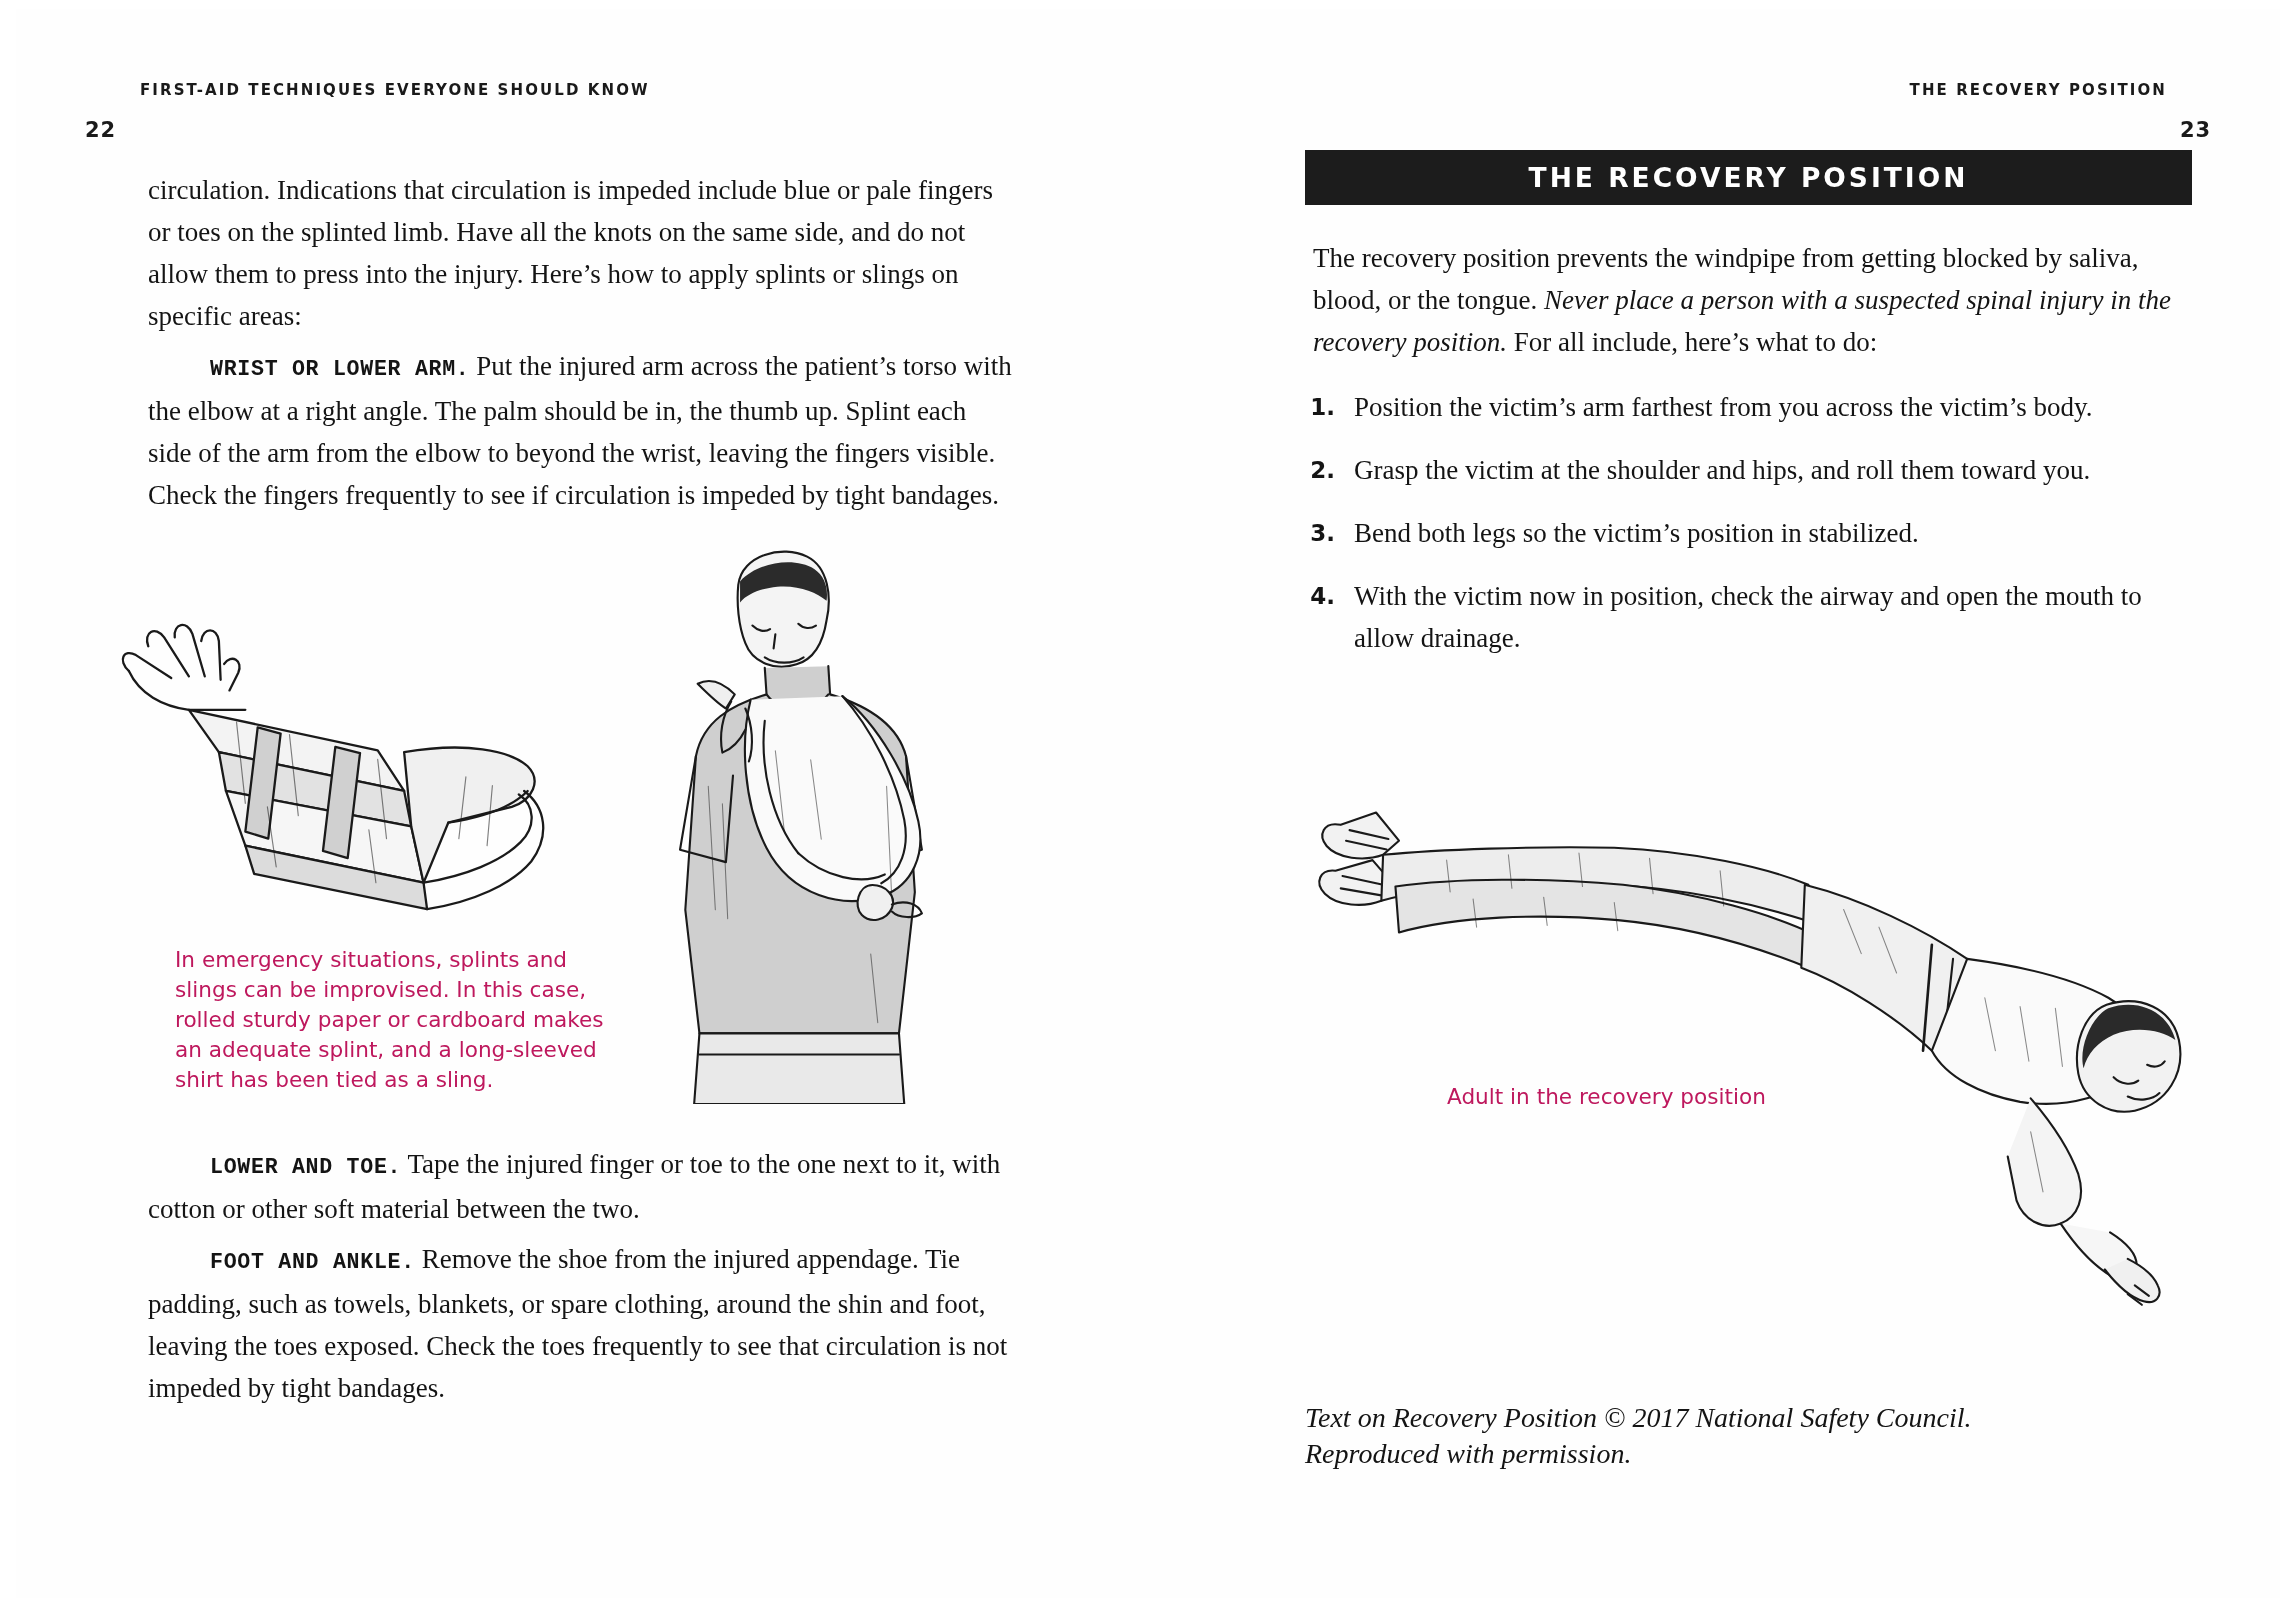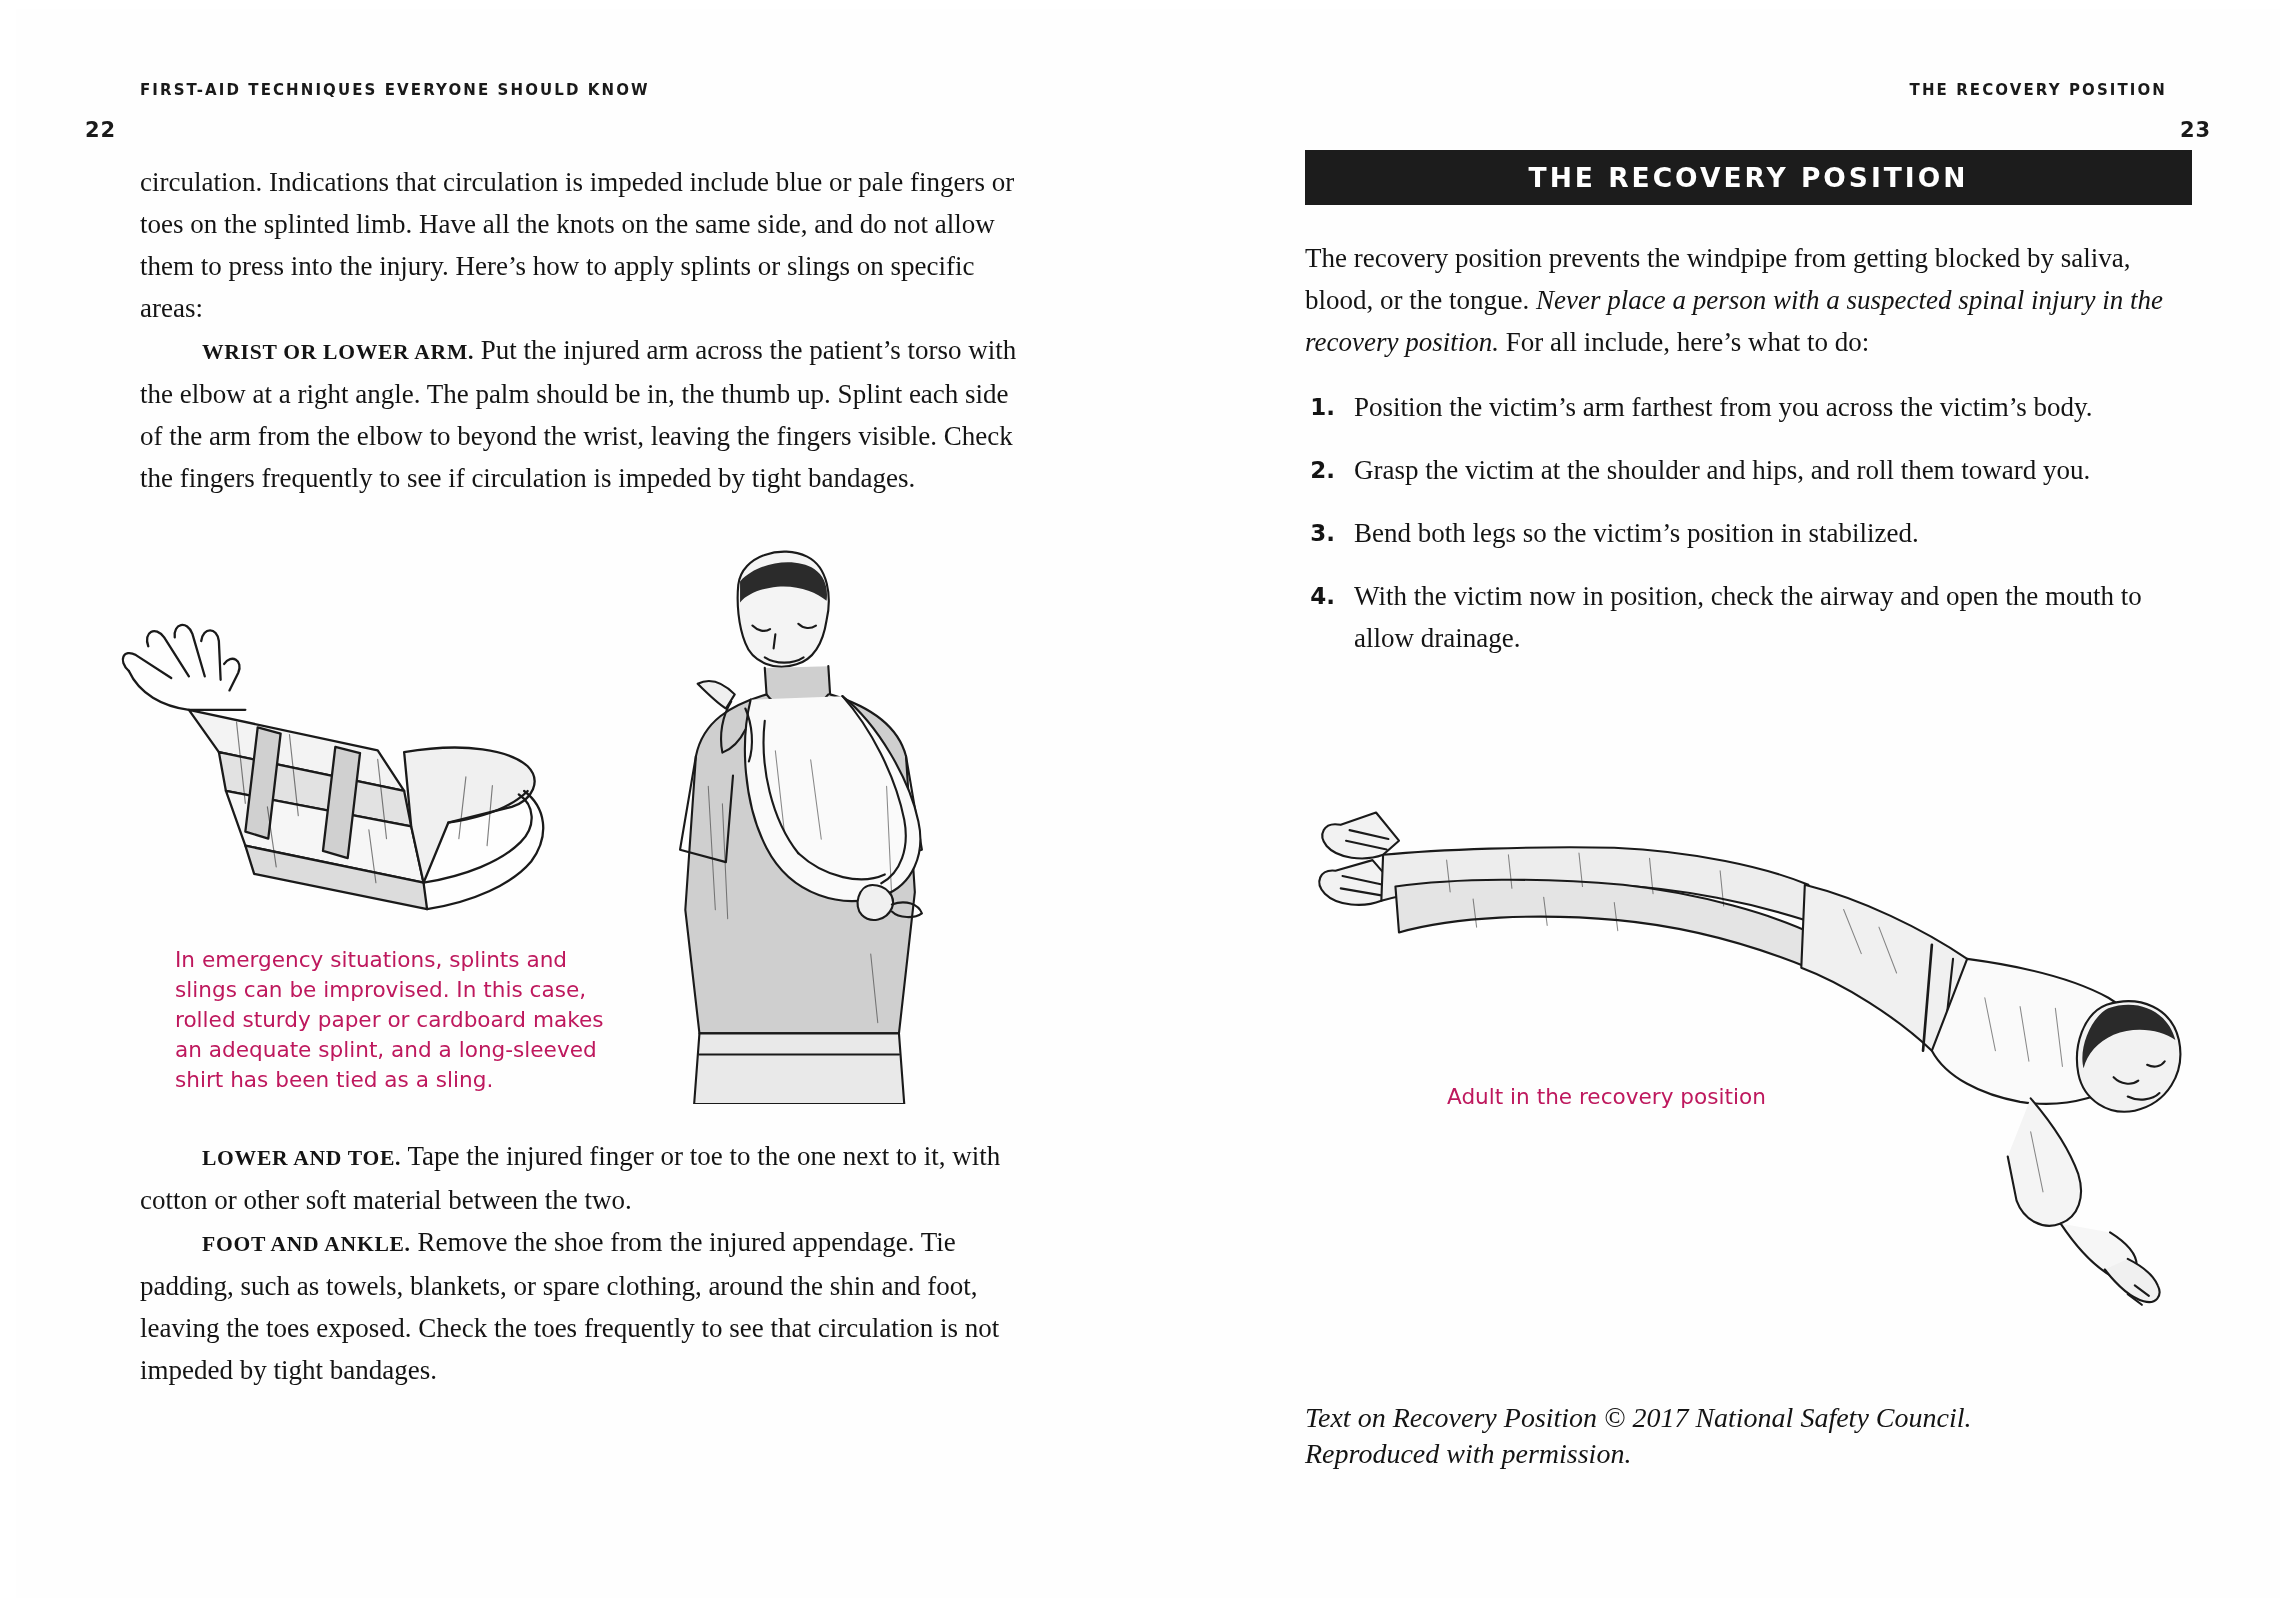--- a/index.html
+++ b/index.html
@@ -63,27 +63,27 @@
   .col-right {
     position: absolute;
     left: 1289px;
     top: 141px;
     width: 887px;
   }
   p.body {
     font-size: 27px;
     line-height: 42px;
     color: #141414;
-    margin: 0;
+    margin: 8px;
     text-align: left;
   }
   p.body + p.body { margin-top: 0; }
   .indent { text-indent: 62px; }
   .runin {
-    font-family: Liberation Serif, serif;
+    font-family: Liberation Mono, monospace;
     font-weight: bold;
     font-size: 21.6px;
     letter-spacing: 0.7px;
   }
   
   .section-bar {
     position: relative;
     background: #1c1c1c;
     color: #ffffff;
     height: 55px;

